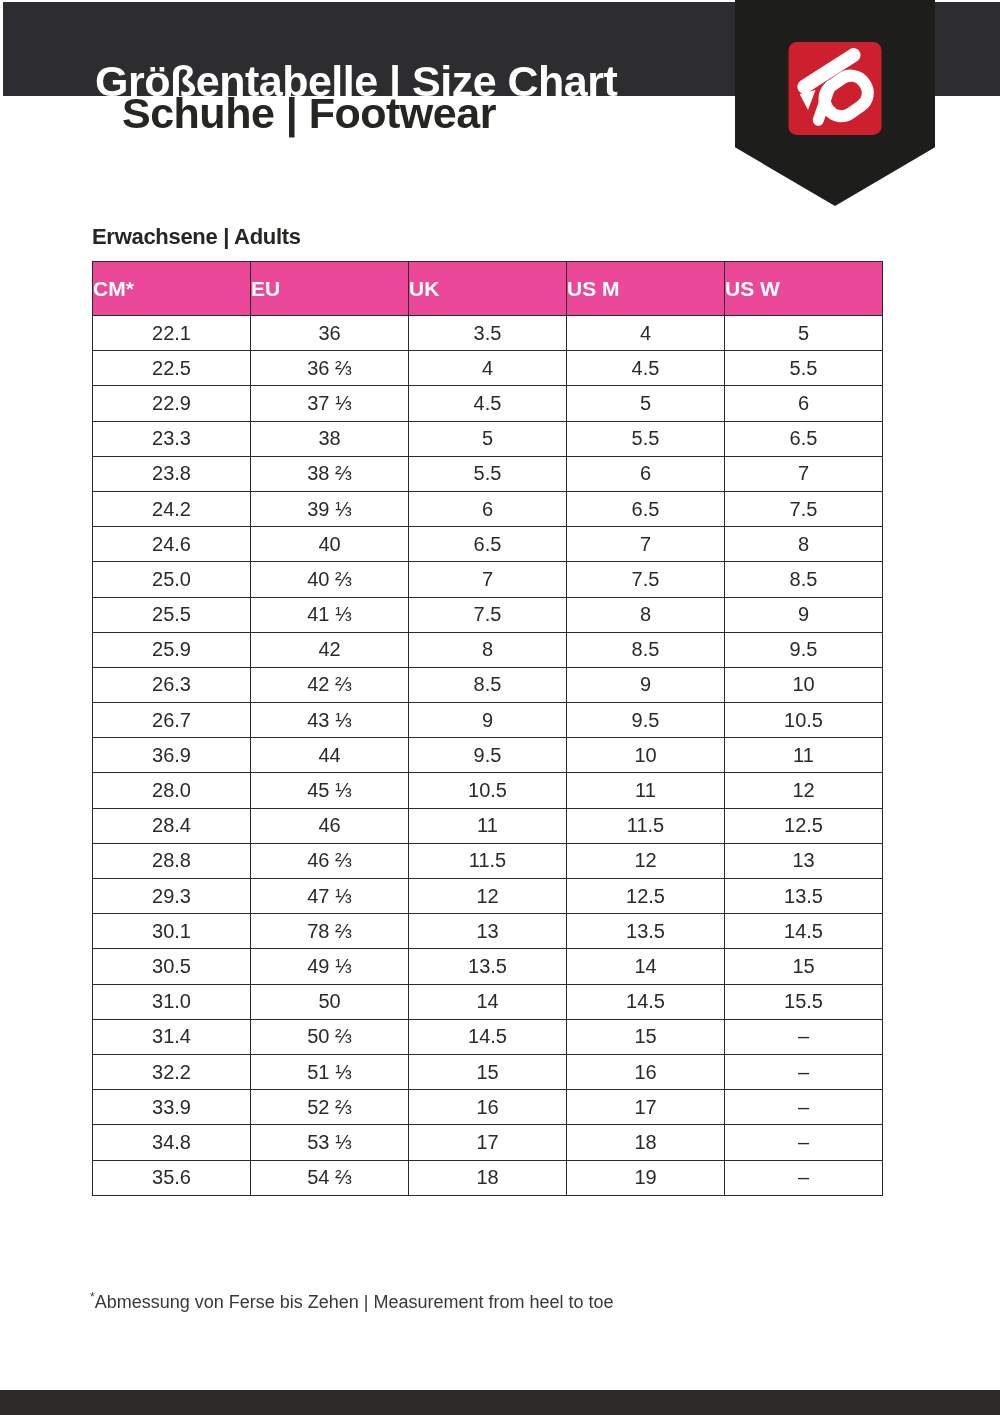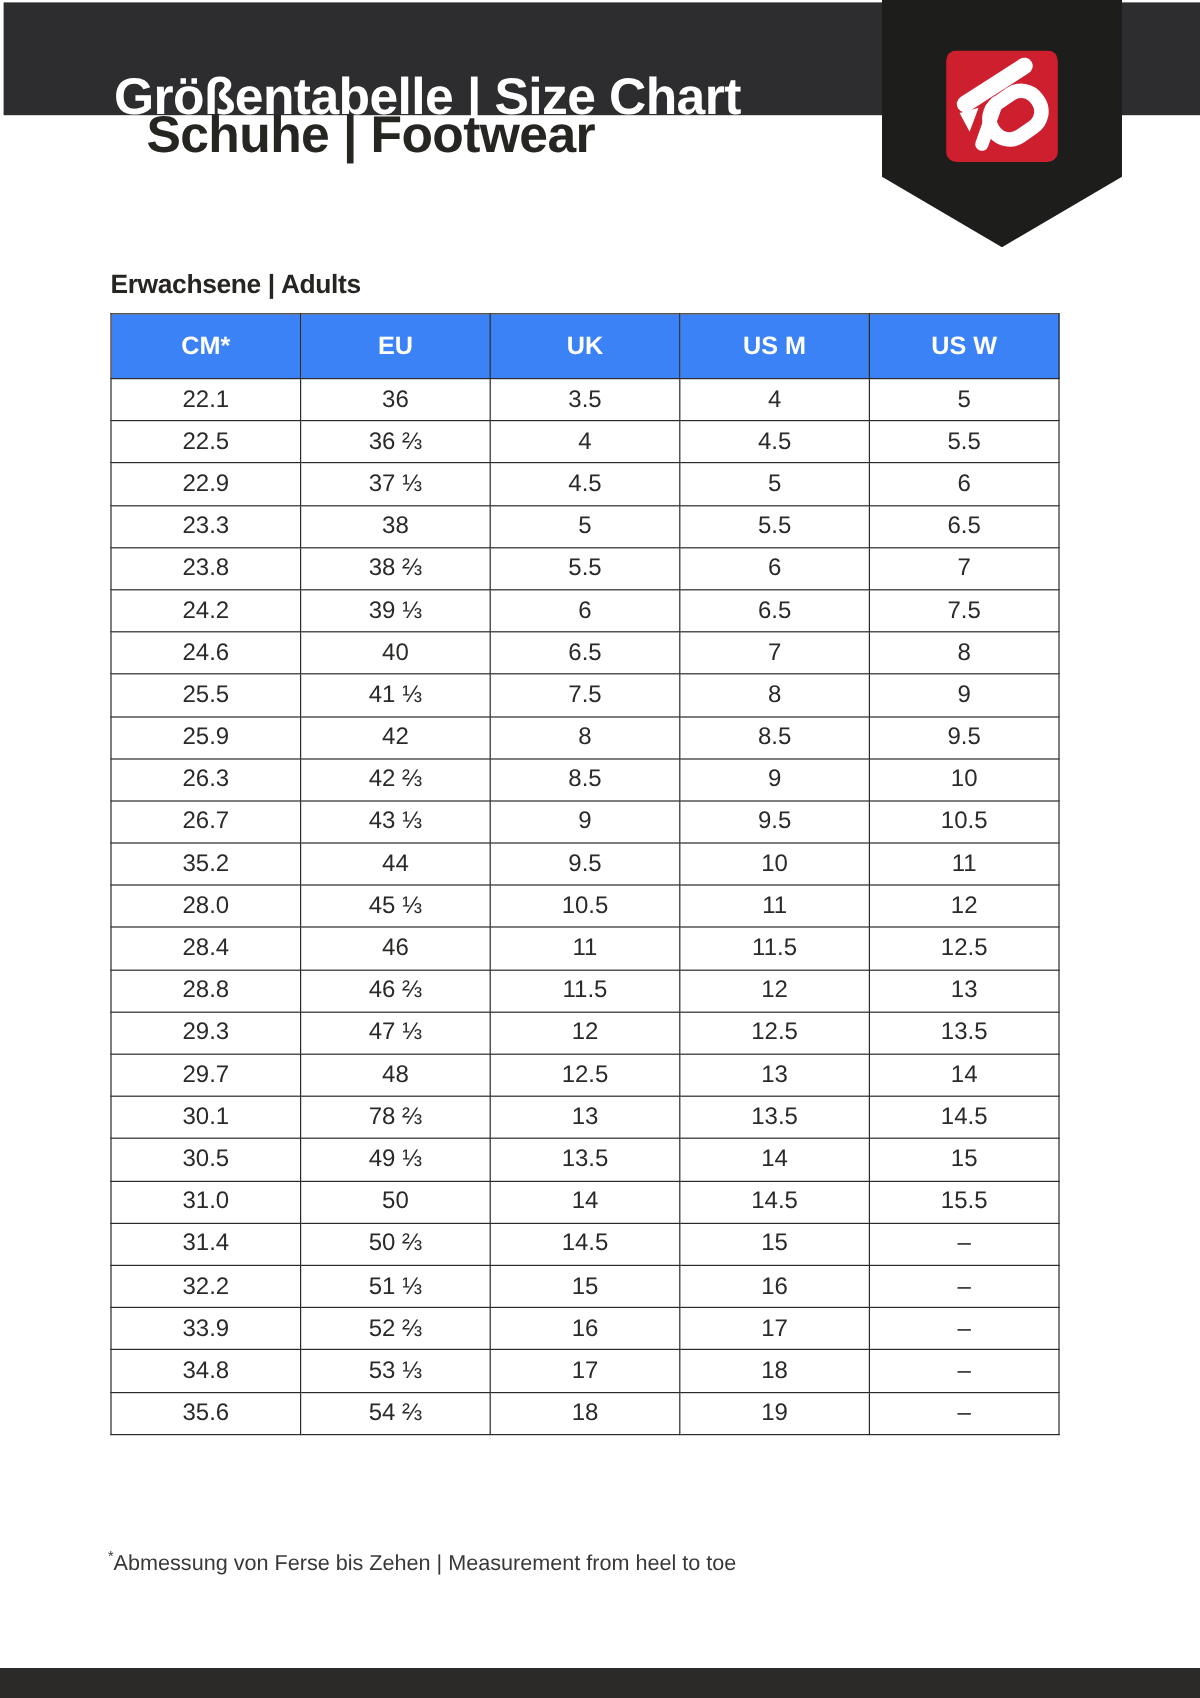--- a/index.html
+++ b/index.html
@@ -43,23 +43,23 @@
     color:#262521; font-weight:bold; font-size:22px;
     letter-spacing:-0.3px; white-space:nowrap;
   }
 
   
   .size-table {
     position:absolute; left:92px; top:261px; width:791px;
     border-collapse:collapse; table-layout:fixed;
   }
   .size-table th {
-    background:#3b82f6; color:#ffffff;
+    background:#ec4899; color:#ffffff;
     font-size:21px; font-weight:bold;
-    height:53px; text-align:center; vertical-align:middle;
+    height:53px; text-align:left; vertical-align:middle;
     border:1.5px solid #2b2a29; padding:0;
   }
   .size-table td {
     color:#2b2a29; font-size:20px;
     height:34.2px; text-align:center; vertical-align:middle;
     border:1.5px solid #2b2a29; padding:0;
     background:#ffffff;
   }
 
   
@@ -156,20 +156,27 @@
           <td>7.5</td>
         </tr>
         <tr>
           <td>24.6</td>
           <td>40</td>
           <td>6.5</td>
           <td>7</td>
           <td>8</td>
         </tr>
         <tr>
+          <td>25.0</td>
+          <td>40 ⅔</td>
+          <td>7</td>
+          <td>7.5</td>
+          <td>8.5</td>
+        </tr>
+        <tr>
           <td>25.5</td>
           <td>41 ⅓</td>
           <td>7.5</td>
           <td>8</td>
           <td>9</td>
         </tr>
         <tr>
           <td>25.9</td>
           <td>42</td>
           <td>8</td>
@@ -184,21 +191,21 @@
           <td>10</td>
         </tr>
         <tr>
           <td>26.7</td>
           <td>43 ⅓</td>
           <td>9</td>
           <td>9.5</td>
           <td>10.5</td>
         </tr>
         <tr>
-          <td>35.2</td>
+          <td>36.9</td>
           <td>44</td>
           <td>9.5</td>
           <td>10</td>
           <td>11</td>
         </tr>
         <tr>
           <td>28.0</td>
           <td>45 ⅓</td>
           <td>10.5</td>
           <td>11</td>
@@ -219,27 +226,20 @@
           <td>13</td>
         </tr>
         <tr>
           <td>29.3</td>
           <td>47 ⅓</td>
           <td>12</td>
           <td>12.5</td>
           <td>13.5</td>
         </tr>
         <tr>
-          <td>29.7</td>
-          <td>48</td>
-          <td>12.5</td>
-          <td>13</td>
-          <td>14</td>
-        </tr>
-        <tr>
           <td>30.1</td>
           <td>78 ⅔</td>
           <td>13</td>
           <td>13.5</td>
           <td>14.5</td>
         </tr>
         <tr>
           <td>30.5</td>
           <td>49 ⅓</td>
           <td>13.5</td>

